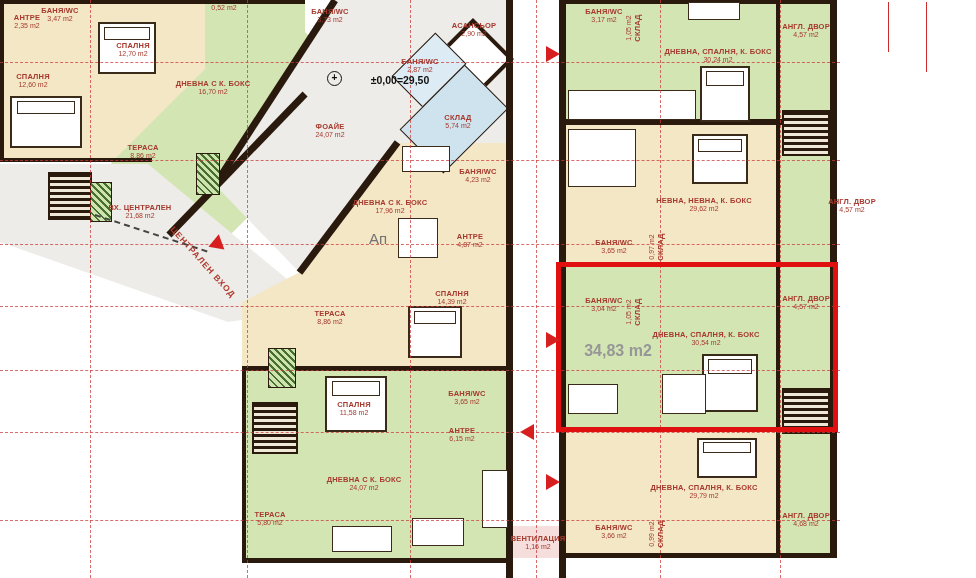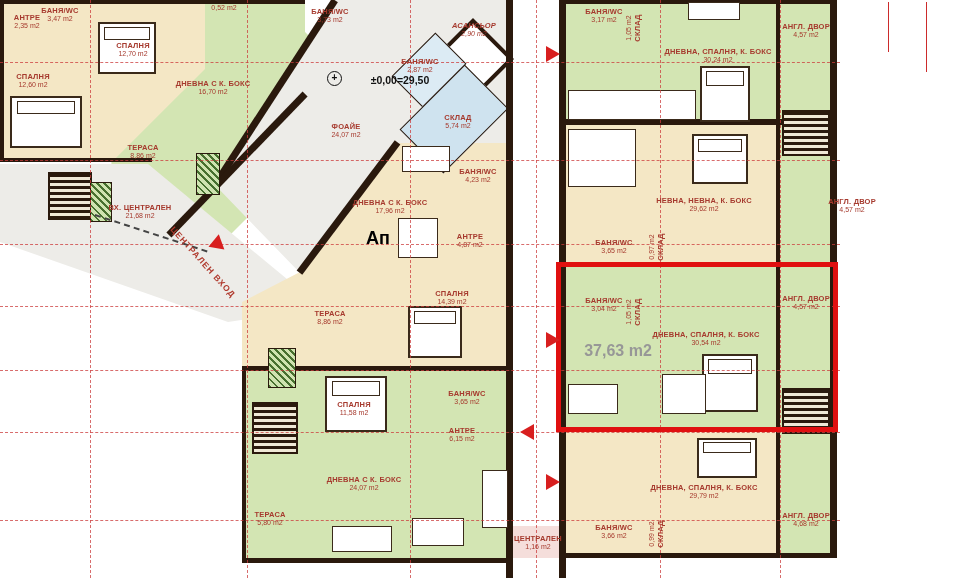--- a/index.html
+++ b/index.html
@@ -24,21 +24,21 @@
   .arr-r{border-left:14px solid #d81f1f;border-right:0;}
   .arr-l{border-right:14px solid #d81f1f;border-left:0;}
   .rl{z-index:6;display:flex;flex-direction:column;align-items:center;line-height:1.12;
       white-space:nowrap;color:#a63a2e;text-align:center;}
   .rl-name{font-size:7.5px;font-weight:bold;letter-spacing:.2px;}
   .rl-area{font-size:7px;}
   .rl.vert{flex-direction:row;gap:1px;}
   .rl.vert .rl-name,.rl.vert .rl-area{writing-mode:vertical-rl;}
   .big-label{position:absolute;z-index:6;color:#979797;font-size:16px;font-weight:bold;
       transform:translate(-50%,-50%);white-space:nowrap;}
-  .ap-label{position:absolute;z-index:6;color:#000000;font-size:18px;font-weight:bold;
+  .ap-label{position:absolute;z-index:6;color:#737373;font-size:15px;font-weight:normal;
       transform:translate(-50%,-50%);}
   .entr-label{position:absolute;z-index:6;color:#b03a2e;font-size:8.5px;font-weight:bold;
       letter-spacing:1px;transform:translate(-50%,-50%) rotate(48deg);white-space:nowrap;}
   .level-text{position:absolute;z-index:6;color:#111;font-size:10.5px;font-weight:bold;
       transform:translate(-50%,-50%);white-space:nowrap;}
   .level-sym{position:absolute;z-index:6;width:13px;height:13px;border:1.5px solid #111;
       border-radius:50%;color:#111;font-size:10px;line-height:12px;text-align:center;font-weight:bold;}
   .entr-arrow{z-index:6;transform:rotate(40deg);}
 </style>
 </head>
@@ -124,42 +124,42 @@
 
   <div class="tick" style="left:888px;top:2px;width:1px;height:50px"></div>
   <div class="tick" style="left:926px;top:2px;width:1px;height:70px"></div>
 
   <div class="dashpath" style="left:95px;top:214px;width:118px;transform:rotate(18deg)"></div>
 
   <div class="frame" style="left:556px;top:262px;width:282px;height:170px"></div>
 
   <div class="level-sym" style="left:327px;top:71px">+</div>
   <div class="level-text" style="left:400px;top:80px">±0,00=29,50</div>
-  <div class="big-label" style="left:618px;top:351px">37,63 m2</div>
+  <div class="big-label" style="left:618px;top:351px">34,83 m2</div>
   <div class="ap-label" style="left:378px;top:238px">Ап</div>
   <div class="entr-label" style="left:203px;top:262px">ЦЕНТРАЛЕН ВХОД</div>
 
   <div id="labels">
       <div class="rl" style="left: 27px; top: 22px; transform: translate(-50%, -50%);">
     <span class="rl-name">АНТРЕ</span>
     <span class="rl-area">2,35 m2</span>
   </div>
       <div class="rl" style="left: 60px; top: 15px; transform: translate(-50%, -50%);">
     <span class="rl-name">БАНЯ/WC</span>
     <span class="rl-area">3,47 m2</span>
   </div>
       <div class="rl" style="left: 224px; top: 8px; transform: translate(-50%, -50%);">
 
     <span class="rl-area">0,52 m2</span>
   </div>
       <div class="rl" style="left: 330px; top: 16px; transform: translate(-50%, -50%);">
     <span class="rl-name">БАНЯ/WC</span>
     <span class="rl-area">3,73 m2</span>
   </div>
-      <div class="rl" style="left: 474px; top: 30px; transform: translate(-50%, -50%); font-style: italic;">
+      <div class="rl" style="left: 474px; top: 30px; transform: translate(-50%, -50%);">
     <span class="rl-name">АСАНСЬОР</span>
     <span class="rl-area">2,90 m2</span>
   </div>
       <div class="rl" style="left: 420px; top: 66px; transform: translate(-50%, -50%);">
     <span class="rl-name">БАНЯ/WC</span>
     <span class="rl-area">2,87 m2</span>
   </div>
       <div class="rl" style="left: 458px; top: 122px; transform: translate(-50%, -50%);">
     <span class="rl-name">СКЛАД</span>
     <span class="rl-area">5,74 m2</span>
@@ -169,21 +169,21 @@
     <span class="rl-area">12,70 m2</span>
   </div>
       <div class="rl" style="left: 33px; top: 81px; transform: translate(-50%, -50%);">
     <span class="rl-name">СПАЛНЯ</span>
     <span class="rl-area">12,60 m2</span>
   </div>
       <div class="rl" style="left: 213px; top: 88px; transform: translate(-50%, -50%);">
     <span class="rl-name">ДНЕВНА С К. БОКС</span>
     <span class="rl-area">16,70 m2</span>
   </div>
-      <div class="rl" style="left: 330px; top: 131px; transform: translate(-50%, -50%); margin-left: 16px;">
+      <div class="rl" style="left: 330px; top: 131px; transform: translate(-50%, -50%);">
     <span class="rl-name">ФОАЙЕ</span>
     <span class="rl-area">24,07 m2</span>
   </div>
       <div class="rl" style="left: 143px; top: 152px; transform: translate(-50%, -50%);">
     <span class="rl-name">ТЕРАСА</span>
     <span class="rl-area">8,86 m2</span>
   </div>
       <div class="rl" style="left: 140px; top: 212px; transform: translate(-50%, -50%);">
     <span class="rl-name">ВХ. ЦЕНТРАЛЕН</span>
     <span class="rl-area">21,68 m2</span>
@@ -270,21 +270,21 @@
   </div>
       <div class="rl" style="left: 364px; top: 484px; transform: translate(-50%, -50%);">
     <span class="rl-name">ДНЕВНА С К. БОКС</span>
     <span class="rl-area">24,07 m2</span>
   </div>
       <div class="rl" style="left: 270px; top: 519px; transform: translate(-50%, -50%);">
     <span class="rl-name">ТЕРАСА</span>
     <span class="rl-area">5,80 m2</span>
   </div>
       <div class="rl" style="left: 538px; top: 543px; transform: translate(-50%, -50%);">
-    <span class="rl-name">ЦЕНТРАЛЕН</span>
+    <span class="rl-name">ВЕНТИЛАЦИЯ</span>
     <span class="rl-area">1,16 m2</span>
   </div>
       <div class="rl" style="left: 704px; top: 492px; transform: translate(-50%, -50%);">
     <span class="rl-name">ДНЕВНА, СПАЛНЯ, К. БОКС</span>
     <span class="rl-area">29,79 m2</span>
   </div>
       <div class="rl" style="left: 614px; top: 532px; transform: translate(-50%, -50%);">
     <span class="rl-name">БАНЯ/WC</span>
     <span class="rl-area">3,66 m2</span>
   </div>

